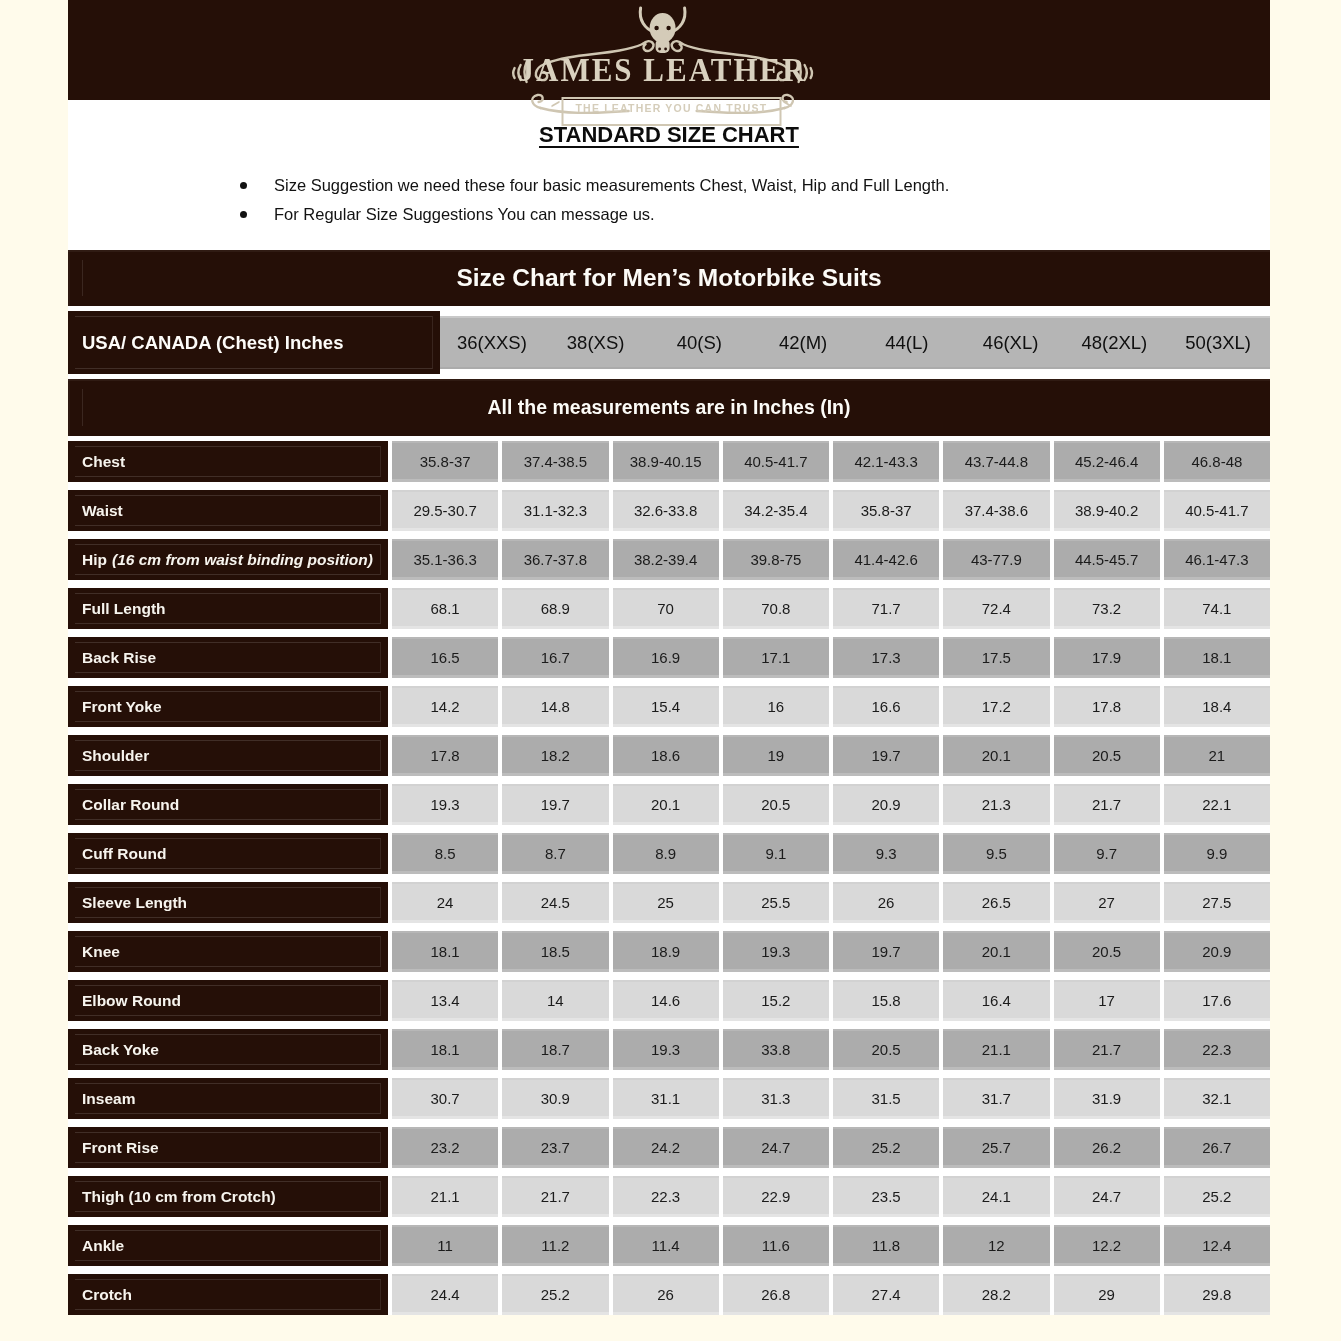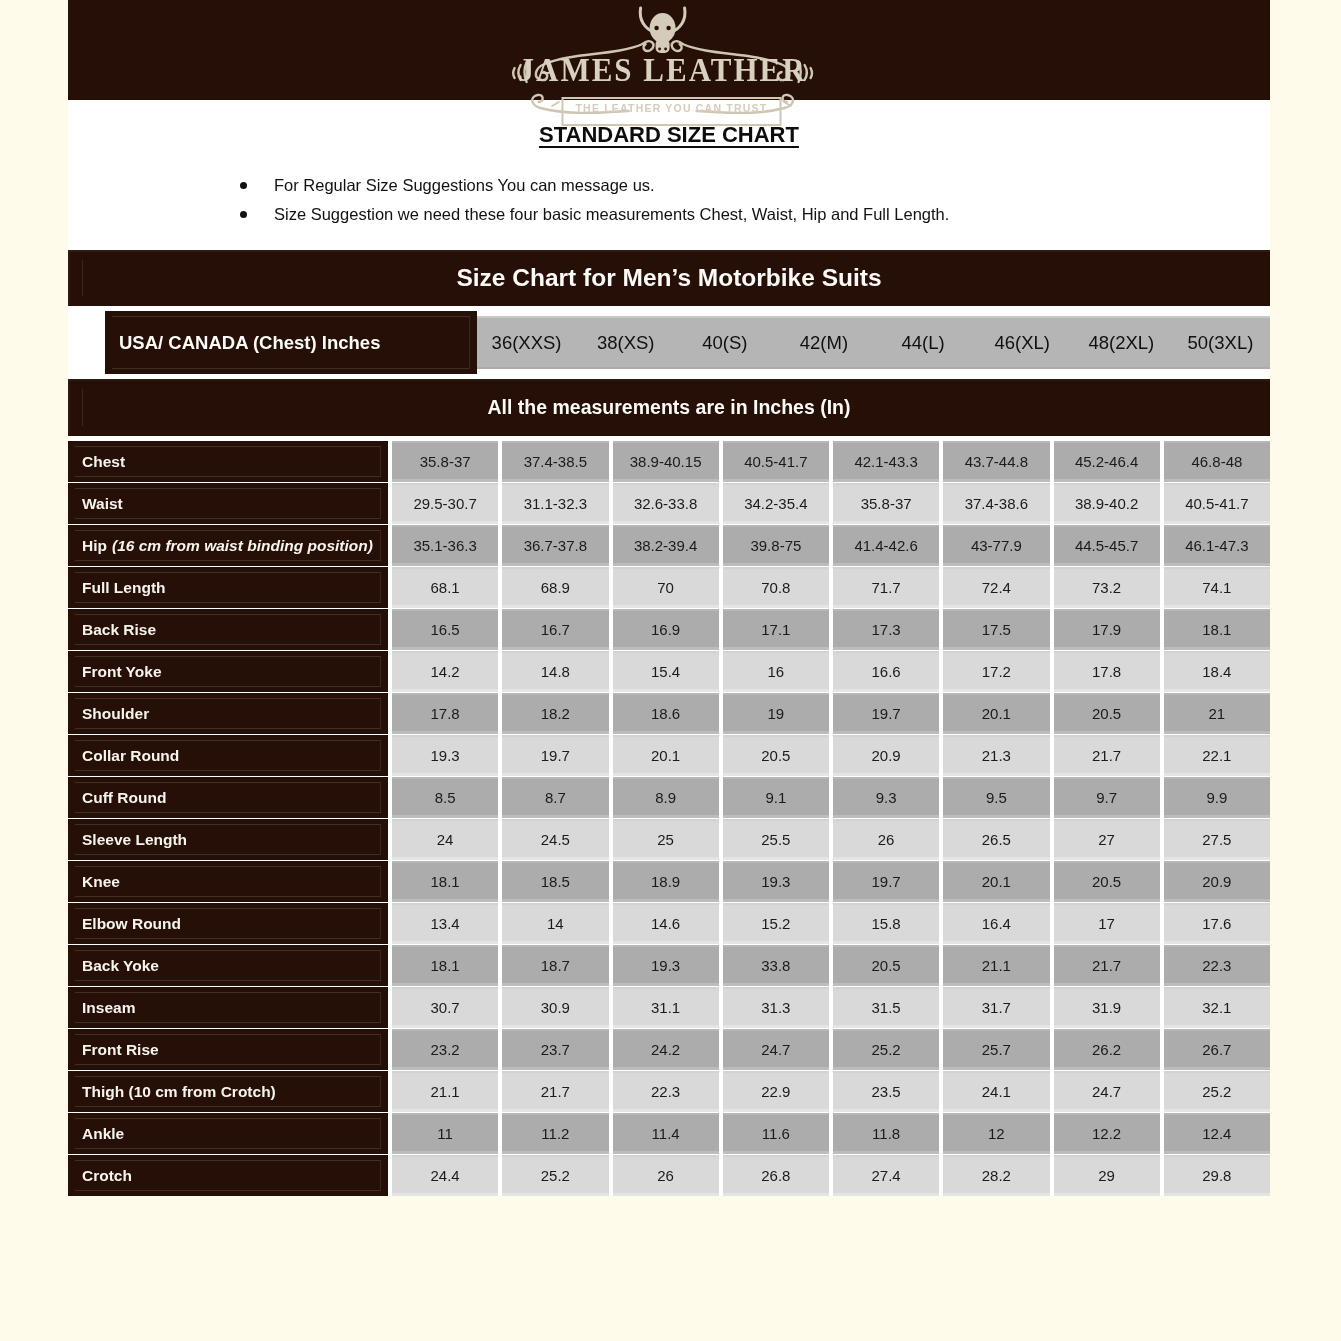--- a/index.html
+++ b/index.html
@@ -53,40 +53,40 @@
     position: relative; margin-bottom: 5px;
     box-shadow: inset 0 2px 0 rgba(255,255,255,.05), inset 2px 0 0 rgba(255,255,255,.04);
   }
   .banner.main  { height: 56px; font-size: 24.5px; }
   .banner.units { height: 57px; font-size: 19.5px; }
   .banner::after {
     content: ''; position: absolute; left: 14px; top: 10px; bottom: 10px; width: 1px;
     background: rgba(255,255,255,.10);
   }
 
-  .size-grid { display: grid; grid-template-columns: 372px repeat(8, 1fr); column-gap: 0; height: 63px; margin-bottom: 5px; margin-left: 37px; }
+  .size-grid { display: grid; grid-template-columns: 372px repeat(8, 1fr); column-gap: 0; height: 63px; margin-bottom: 5px; }
   .size-label {
     background: #250f07; color: #fdfcf9; font-weight: bold; font-size: 18.5px;
     display: flex; align-items: center; padding-left: 14px; position: relative;
   }
   .size-label::after, .row-label::after {
     content: ''; position: absolute; inset: 5px 7px;
     border-top: 1px solid rgba(255,255,255,.13);
     border-bottom: 1px solid rgba(255,255,255,.13);
     border-right: 1px solid rgba(255,255,255,.09);
     pointer-events: none;
   }
   .size-cell {
     background: #b5b5b5; margin: 5px 0;
     display: flex; align-items: center; justify-content: center;
     font-size: 18.5px; color: #101010;
     box-shadow: inset 0 2px 0 rgba(255,255,255,.28), inset 0 -2px 0 rgba(0,0,0,.05);
   }
 
-  .m-row { display: grid; grid-template-columns: 320px repeat(8, 1fr); column-gap: 4px; min-height: 41px; margin-bottom: 1px; }
+  .m-row { display: grid; grid-template-columns: 320px repeat(8, 1fr); column-gap: 4px; min-height: 41px; margin-bottom: 8px; }
   .row-label {
     background: #250f07; color: #f7f4ee; font-weight: bold; font-size: 15.5px;
     display: flex; flex-wrap: wrap; align-content: center; align-items: center;
     padding: 3px 10px 3px 14px; line-height: 1.25; position: relative;
   }
   .row-note { font-style: italic; margin-left: 5px; }
   .cell { display: flex; align-items: center; justify-content: center; font-size: 15px; color: #1b1b1b; }
   .cell.dark  { background: #acacac; box-shadow: inset 0 -3px 0 rgba(255,255,255,.20), inset 0 2px 0 rgba(255,255,255,.14); }
   .cell.light { background: #d9d9d9; box-shadow: inset 0 -3px 0 rgba(255,255,255,.30), inset 0 2px 0 rgba(0,0,0,.03); }
 </style>
@@ -134,22 +134,22 @@
     </div>
   </header>
 
   <div class="sheet">
 
     <section class="intro">
       <h1 class="intro-title">
         <span>STANDARD SIZE CHART</span>
       </h1>
       <ul class="bullets">
+        <li>Size Suggestion we need these four basic measurements Chest, Waist, Hip and Full Length.</li>
         <li>For Regular Size Suggestions You can message us.</li>
-        <li>Size Suggestion we need these four basic measurements Chest, Waist, Hip and Full Length.</li>
       </ul>
     </section>
 
     <section>
       <div class="banner main">
         <span>Size Chart for Men’s Motorbike Suits</span>
       </div>
 
       <div class="size-grid">
         <div class="size-label">USA/ CANADA (Chest) Inches</div>

